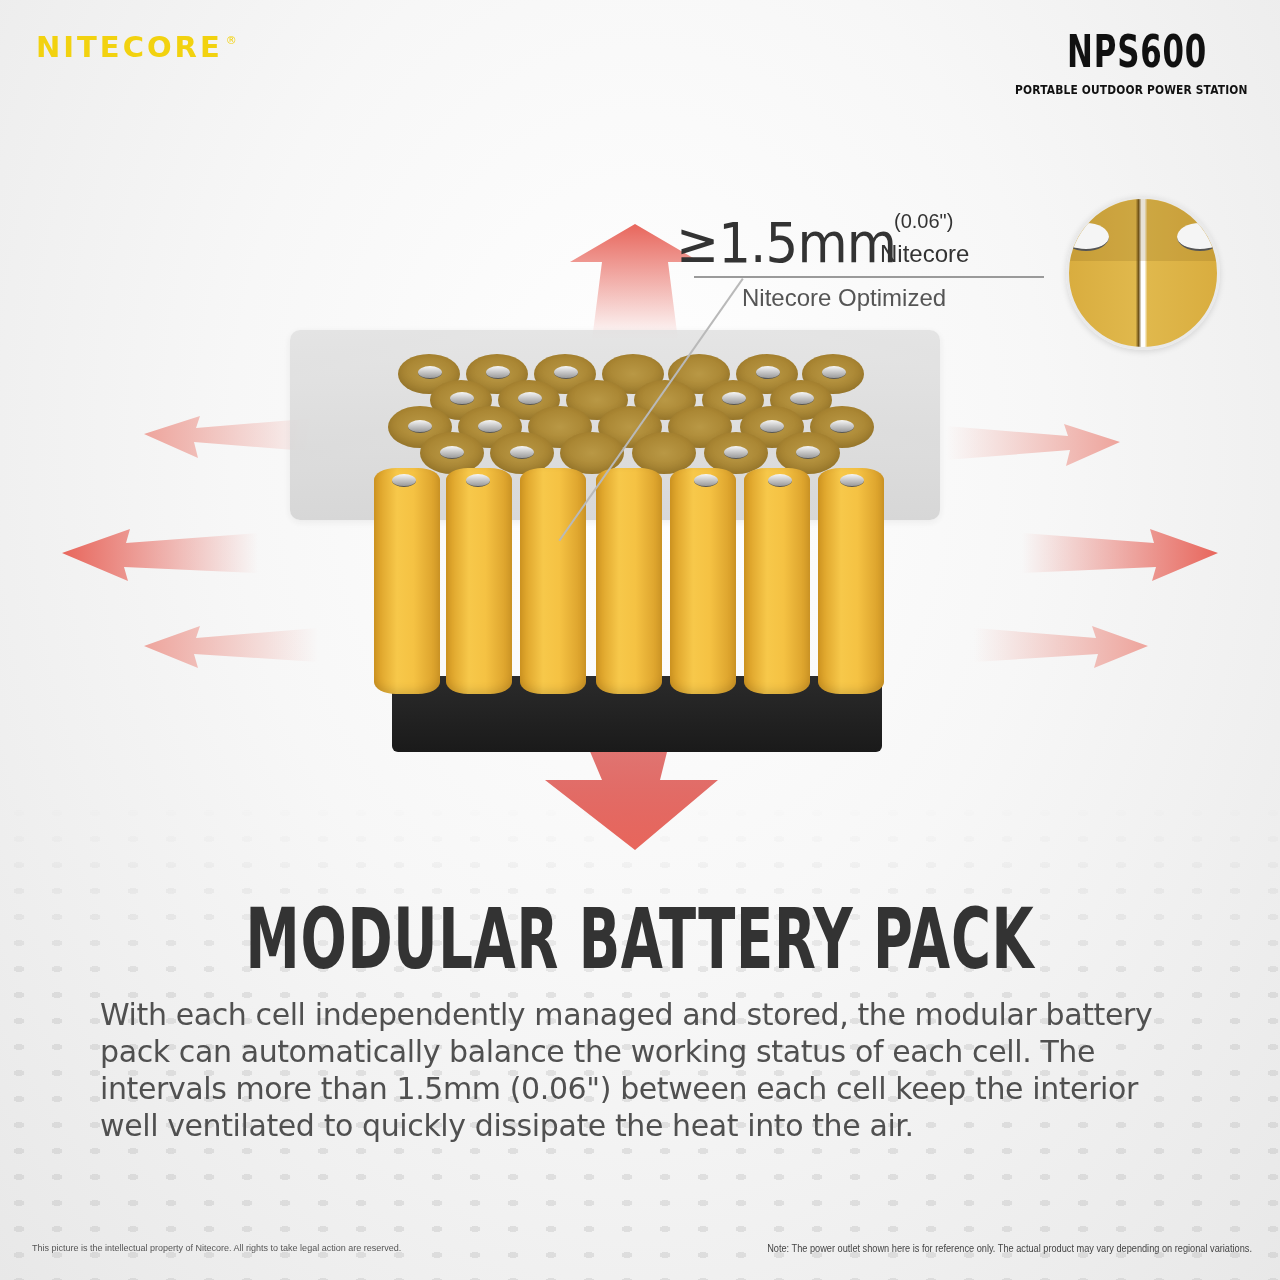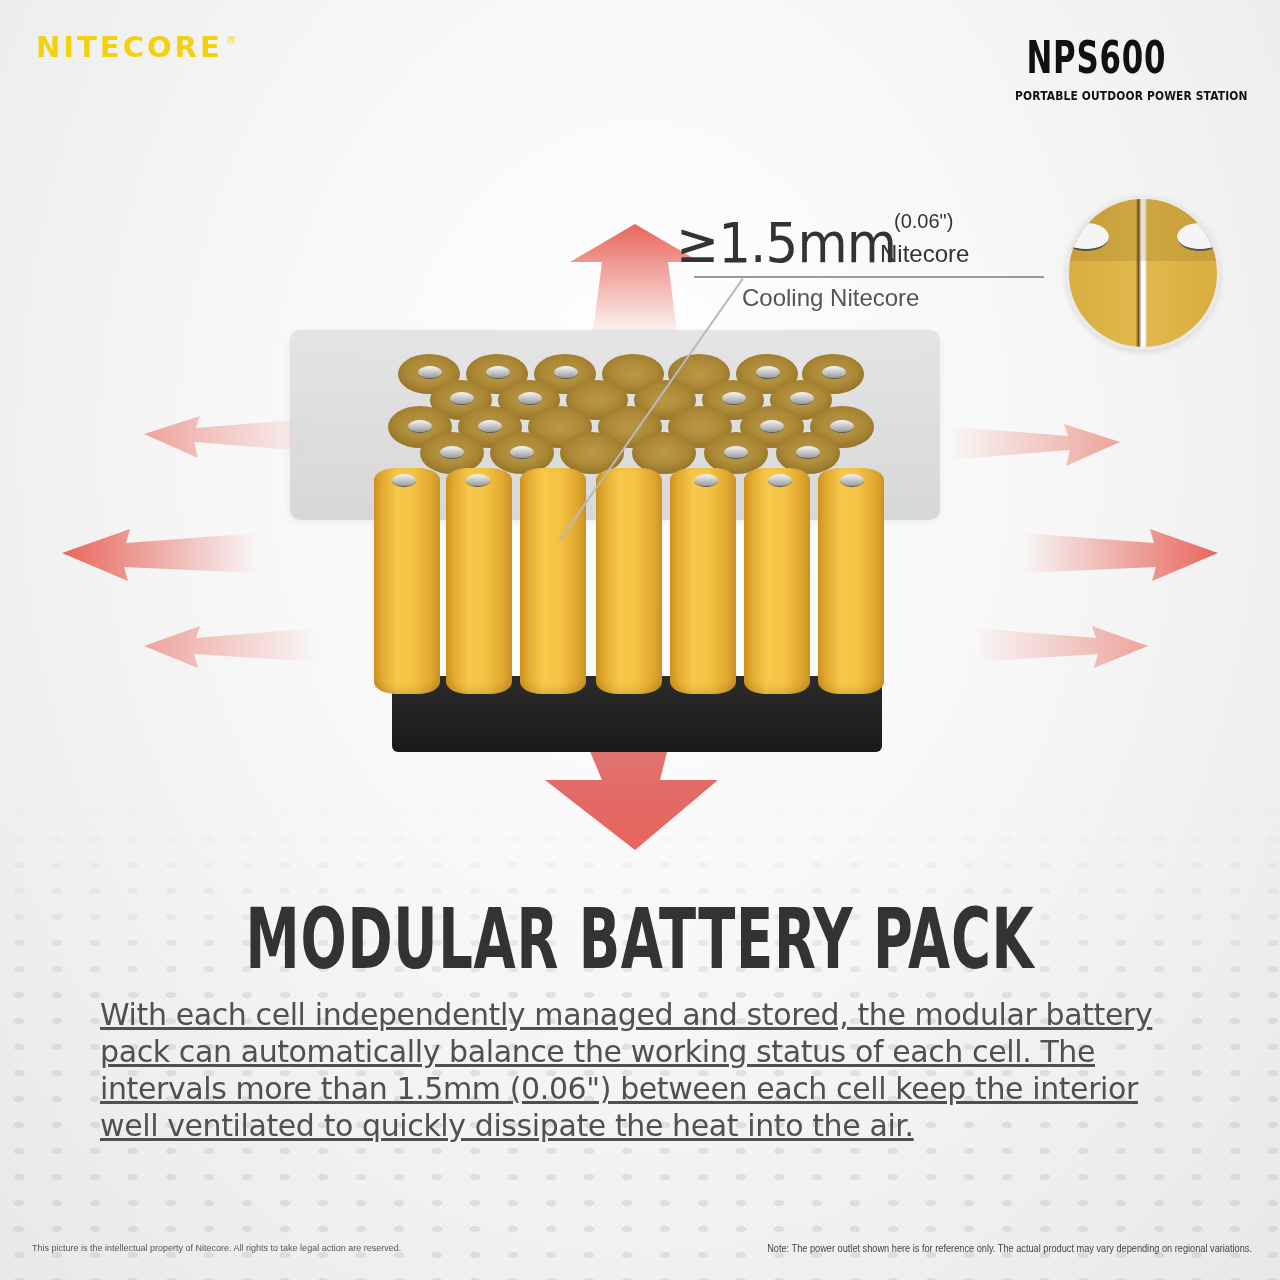--- a/index.html
+++ b/index.html
@@ -22,21 +22,21 @@
     opacity: 0.9;
   }
   .brand {
     position: absolute; left: 36px; top: 30px;
     color: #f2d20f; font-weight: 900; font-size: 29px; letter-spacing: 3px;
     font-family: "DejaVu Sans", sans-serif;
     transform: scaleY(0.95);
   }
   .brand sup { font-size: 11px; font-weight: 400; margin-left: 3px; vertical-align: 13px; letter-spacing: 0; }
   .model {
-    position: absolute; right: 32px; top: 36px; text-align: left;
+    position: absolute; right: 32px; top: 30px; text-align: center;
     color: #111;
   }
   .model .name {
     font-family: "DejaVu Sans Condensed", "DejaVu Sans", sans-serif;
     font-weight: 900; font-size: 44px; line-height: 44px; letter-spacing: 1px;
     transform: scaleX(0.78); transform-origin: right;
     display: block;
   }
   .model .sub {
     font-family: "DejaVu Sans", sans-serif;
@@ -104,21 +104,20 @@
     position: absolute; left: 0; right: 0; top: 890px; text-align: center;
     color: #333; font-family: "DejaVu Sans Condensed", "DejaVu Sans", sans-serif;
     font-weight: 900; font-size: 84px; letter-spacing: 1px;
     transform: scaleX(0.72);
   }
   .body-text {
     position: absolute; left: 100px; top: 996px; width: 1100px;
     color: #505050; font-size: 30px; line-height: 37px;
     font-family: "DejaVu Sans", sans-serif; font-weight: normal;
     letter-spacing: -0.4px;
-    text-decoration: underline;
   }
   .footer-left { position: absolute; left: 32px; top: 1243px; font-size: 9px; color: #555; }
   .footer-right { position: absolute; right: 28px; top: 1243px; font-size: 10px; color: #444; transform: scaleX(0.92); transform-origin: right; }
 </style>
 </head>
 <body>
 
 <div class="bg"></div>
 <div class="dots"></div>
 
@@ -275,21 +274,21 @@
   <div class="terminal" style="left:840px;top:474px"></div>
 </div>
 
 <div class="leader"></div>
 
 <div class="callout">
   <div class="big"><span>≥</span><span>1.5mm</span></div>
   <div class="inch">(0.06")</div>
   <div class="intervals">Nitecore</div>
   <div class="rule"></div>
-  <div class="cooling">Cooling Nitecore</div>
+  <div class="cooling">Nitecore Optimized</div>
 </div>
 
 <div class="zoom-circle">
   <div class="shade"></div>
   <div class="cap-l"></div>
   <div class="cap-r"></div>
 </div>
 
 <div class="title">MODULAR BATTERY PACK</div>
 <div class="body-text">With each cell independently managed and stored, the modular battery pack can automatically balance the working status of each cell. The intervals more than 1.5mm (0.06") between each cell keep the interior well ventilated to quickly dissipate the heat into the air.</div>

